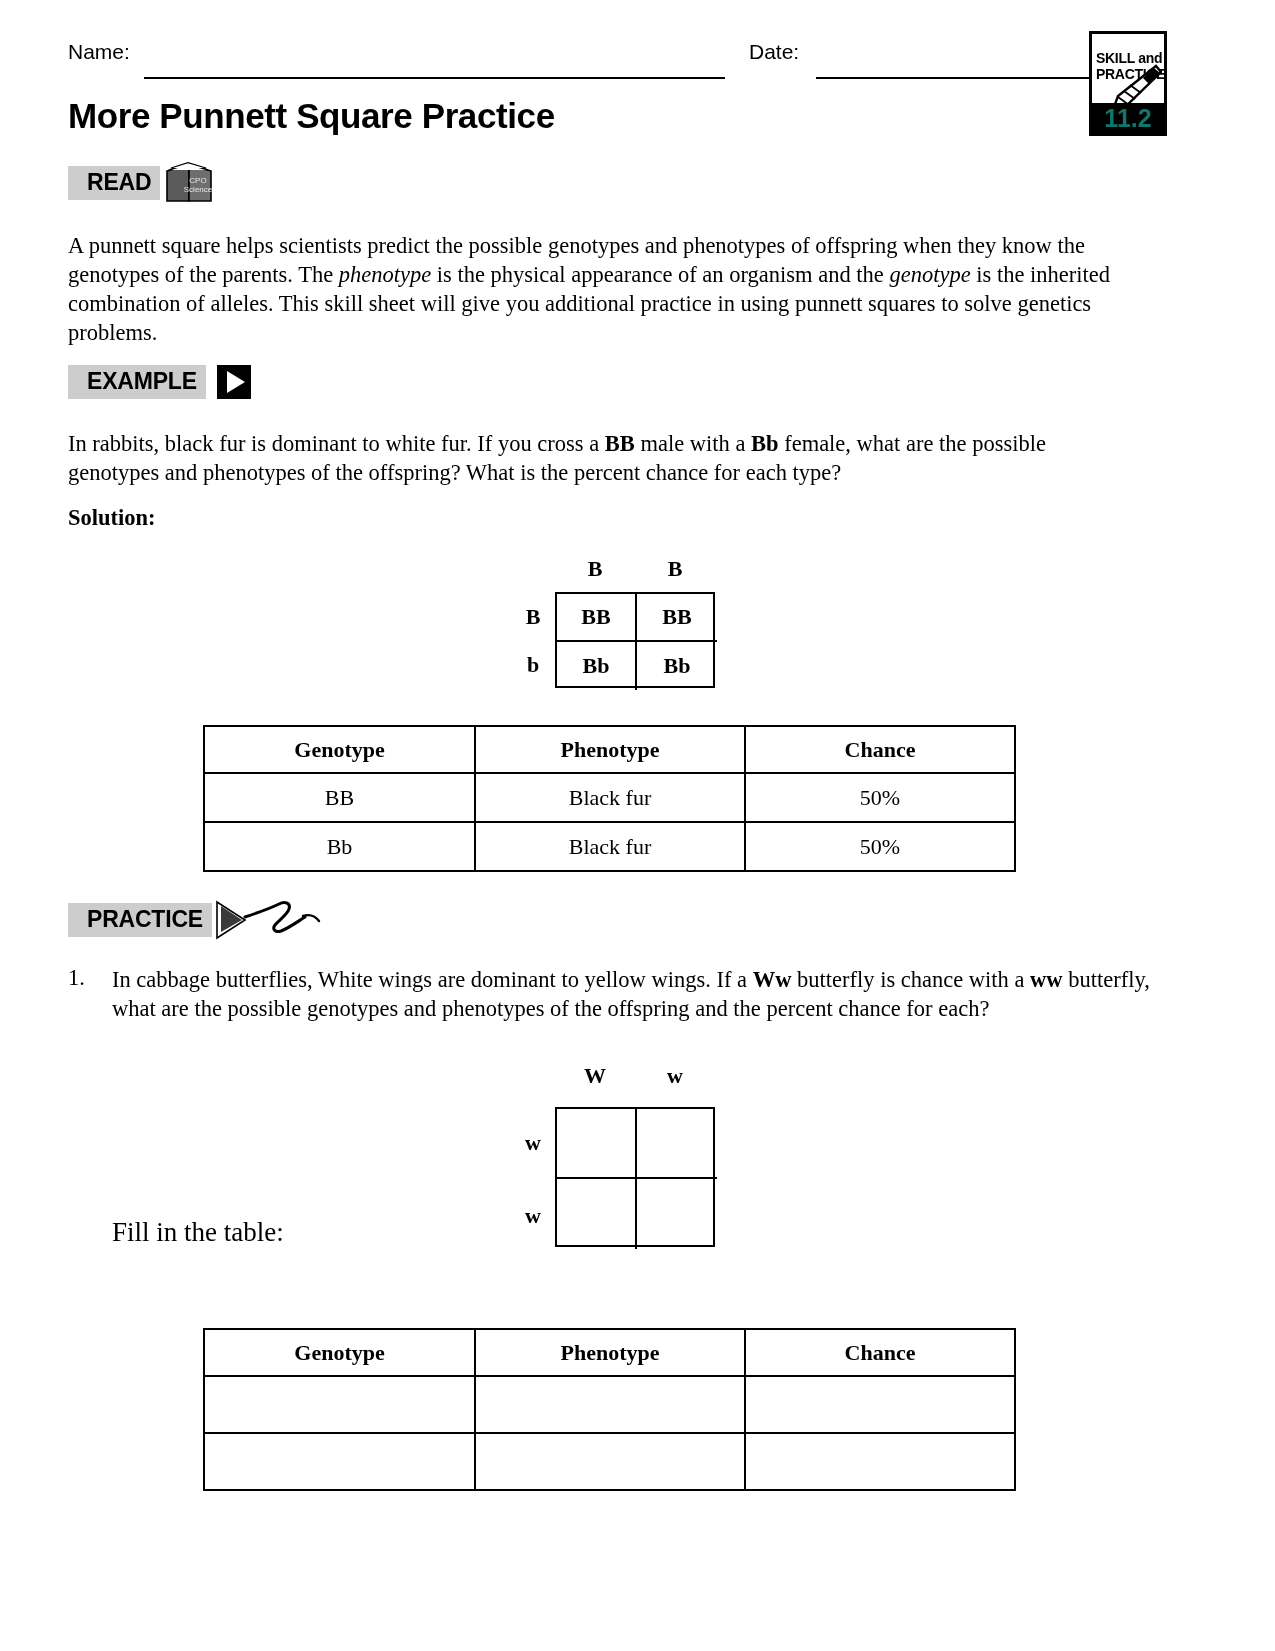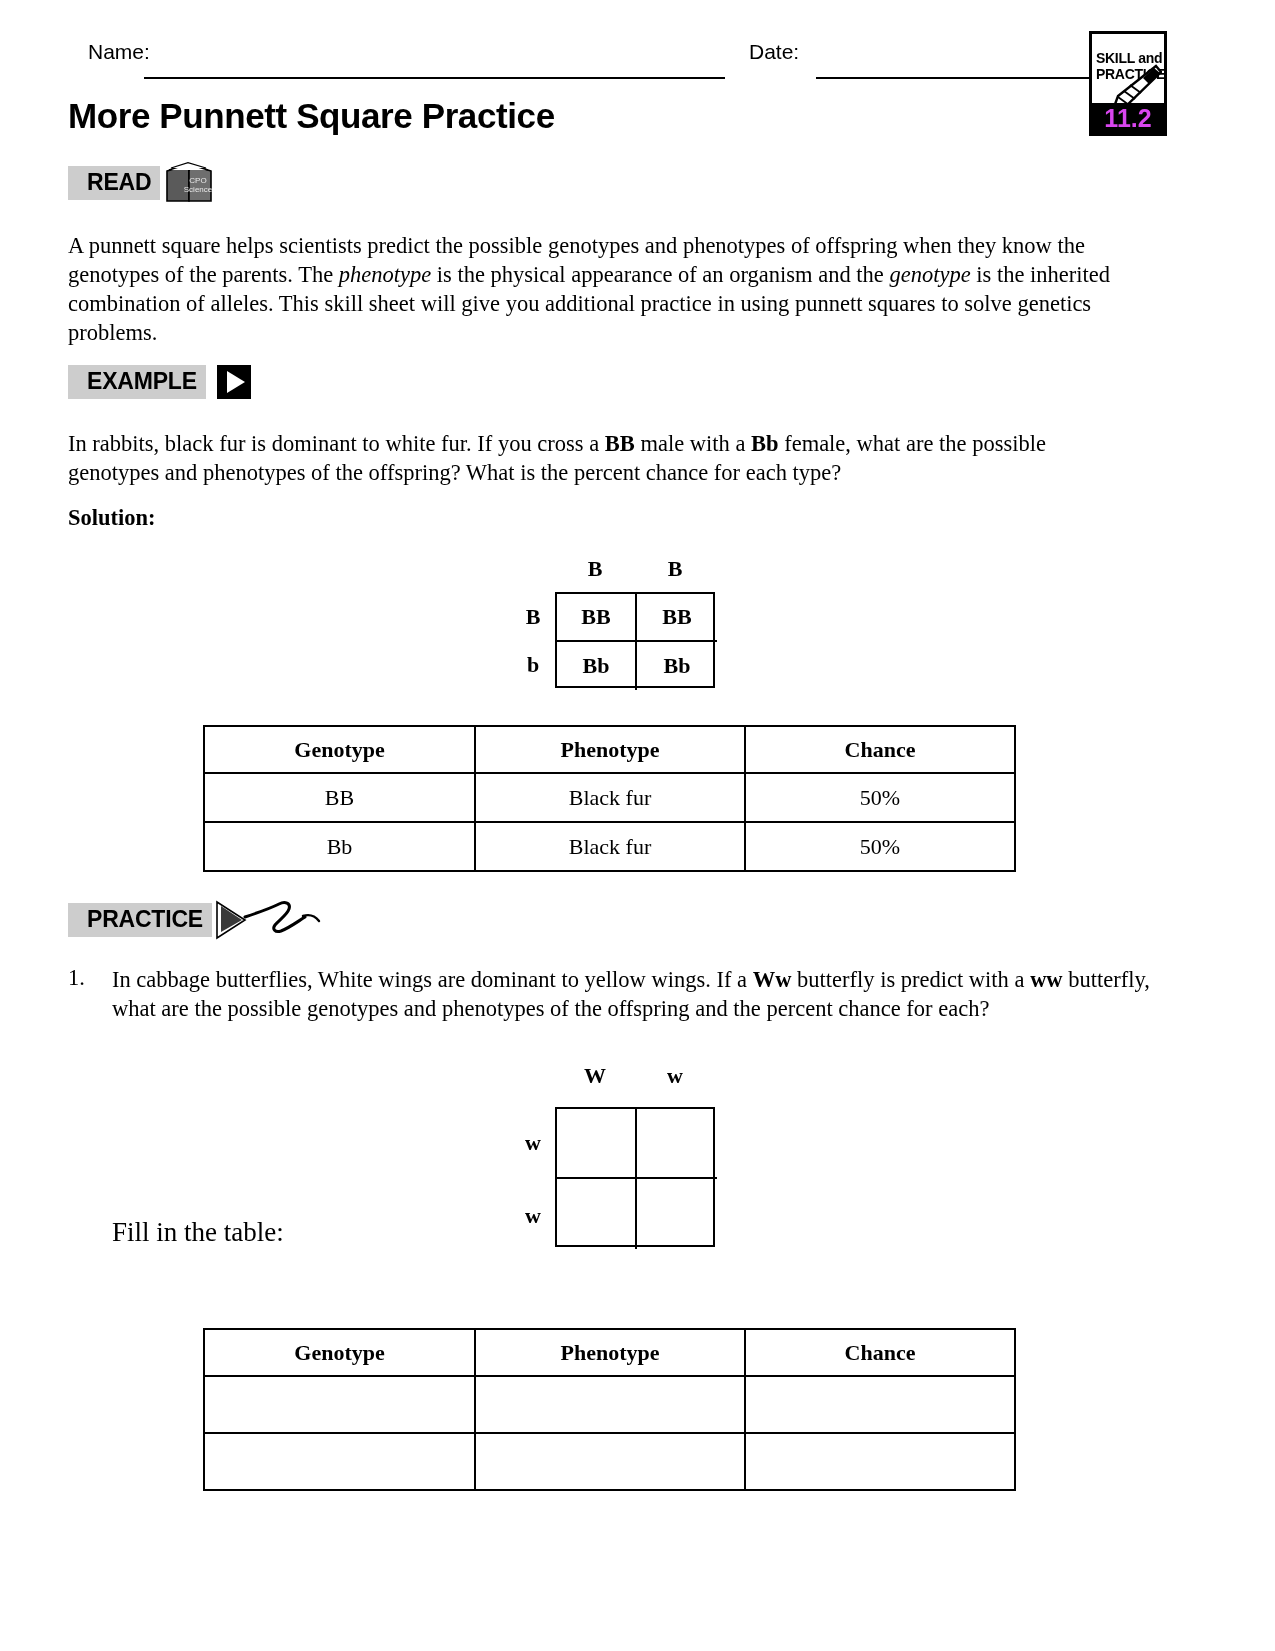--- a/index.html
+++ b/index.html
@@ -32,21 +32,21 @@
     height: 52px;
   }
   .name-label, .date-label {
     position: absolute;
     font-family: "Liberation Sans", sans-serif;
     font-size: 21px;
     line-height: 24px;
     top: 8px;
     white-space: nowrap;
   }
-  .name-label { left: 0; margin-left: 20px; }
+  .name-label { left: 0; }
   .date-label { left: 681px; }
   .name-rule, .date-rule {
     position: absolute;
     border-bottom: 2px solid #000;
     top: 45px;
     height: 0;
   }
   .name-rule { left: 76px; width: 581px; }
   .date-rule { left: 748px; width: 323px; }
 
@@ -89,21 +89,21 @@
     width: 58px;
     height: 44px;
   }
   .badge-num-bar {
     position: absolute;
     left: 0;
     right: 0;
     bottom: 0;
     height: 30px;
     background: #000;
-    color: #d946ef;
+    color: #0f766e;
     font-family: "Liberation Sans", sans-serif;
     font-weight: bold;
     font-size: 25px;
     line-height: 30px;
     text-align: center;
   }
 
   
   .banner {
     position: absolute;
@@ -354,21 +354,21 @@
       <polygon points="2,2 2,38 30,20" fill="#ffffff" stroke="#000000" stroke-width="1.6"></polygon>
       <polygon points="6,6 6,32 27,20" fill="#3a3a3a"></polygon>
       <path d="M30,17 C48,11 56,8 64,4 C70,1 76,3 74,9 C72,15 64,20 60,25 C57,29 60,33 66,31 C74,28 82,22 90,17" fill="none" stroke="#000000" stroke-width="3" stroke-linecap="round"></path>
       <path d="M88,16 C94,14 100,16 104,21" fill="none" stroke="#000000" stroke-width="2.4" stroke-linecap="round"></path>
     </svg>
   </div>
 
   <div class="q-number">1.</div>
 
   <div class="para" id="question-1-text">
-    <span>In cabbage butterflies, White wings are dominant to yellow wings. If a </span><b>Ww</b><span> butterfly is predict with a </span><b>ww</b><span> butterfly, what are the possible genotypes and phenotypes of the offspring and the percent chance for each?</span>
+    <span>In cabbage butterflies, White wings are dominant to yellow wings. If a </span><b>Ww</b><span> butterfly is chance with a </span><b>ww</b><span> butterfly, what are the possible genotypes and phenotypes of the offspring and the percent chance for each?</span>
   </div>
 
   <div class="punnett" id="punnett-practice">
     <div class="col-head ch0">W</div>
     <div class="col-head ch1">w</div>
     <div class="row-head rh0">w</div>
     <div class="row-head rh1">w</div>
     <div class="grid">
       <div class="cell b-right b-bottom"></div>
       <div class="cell b-bottom"></div>

